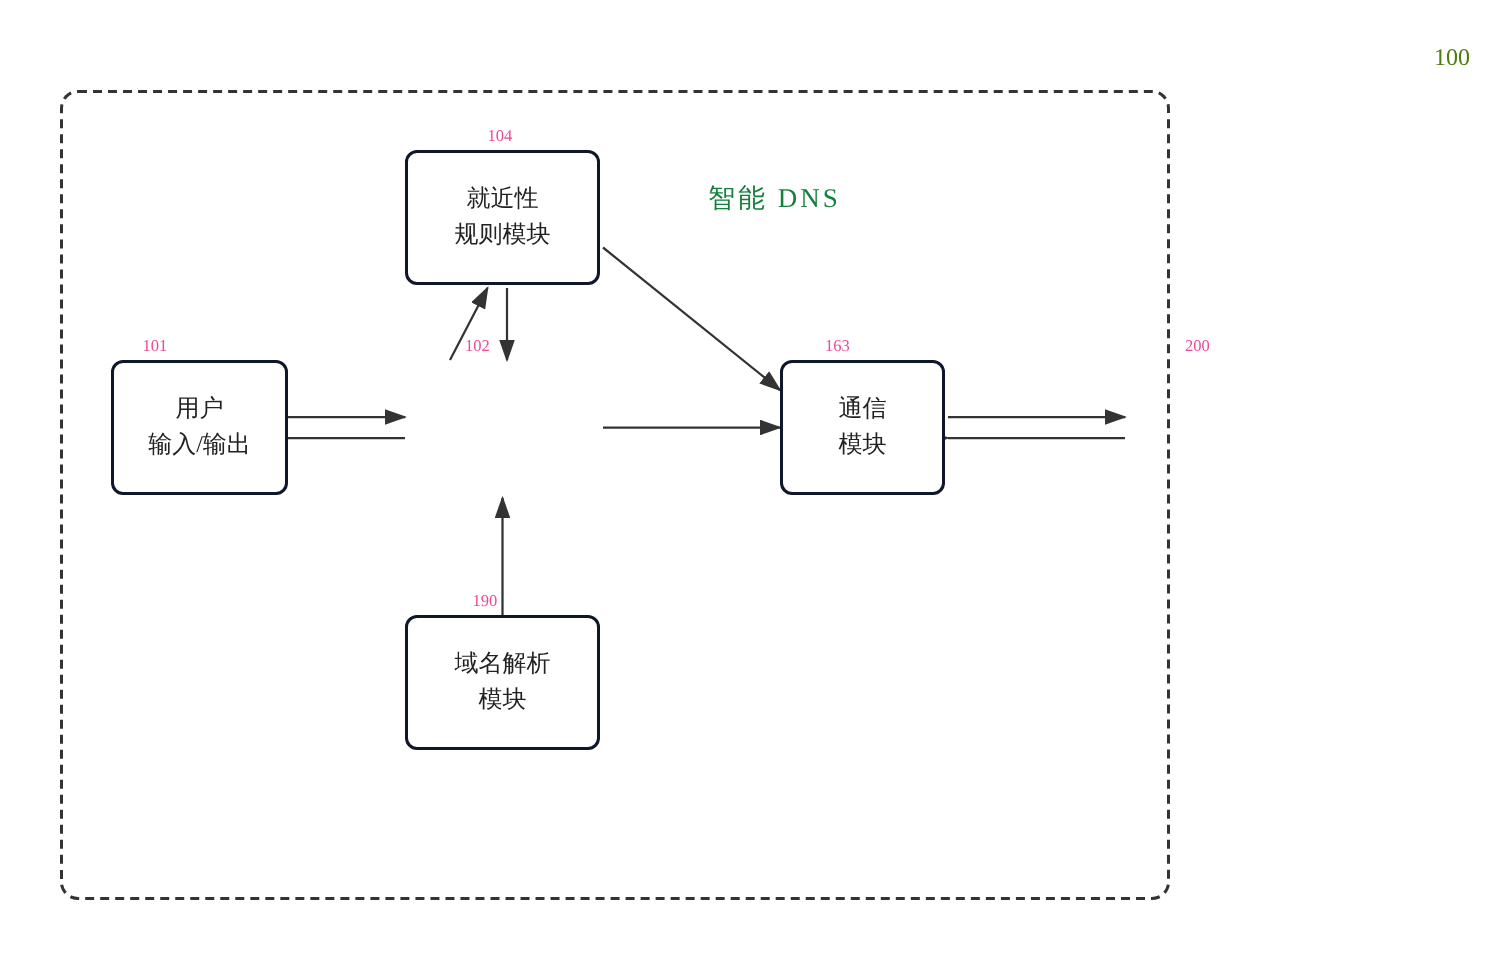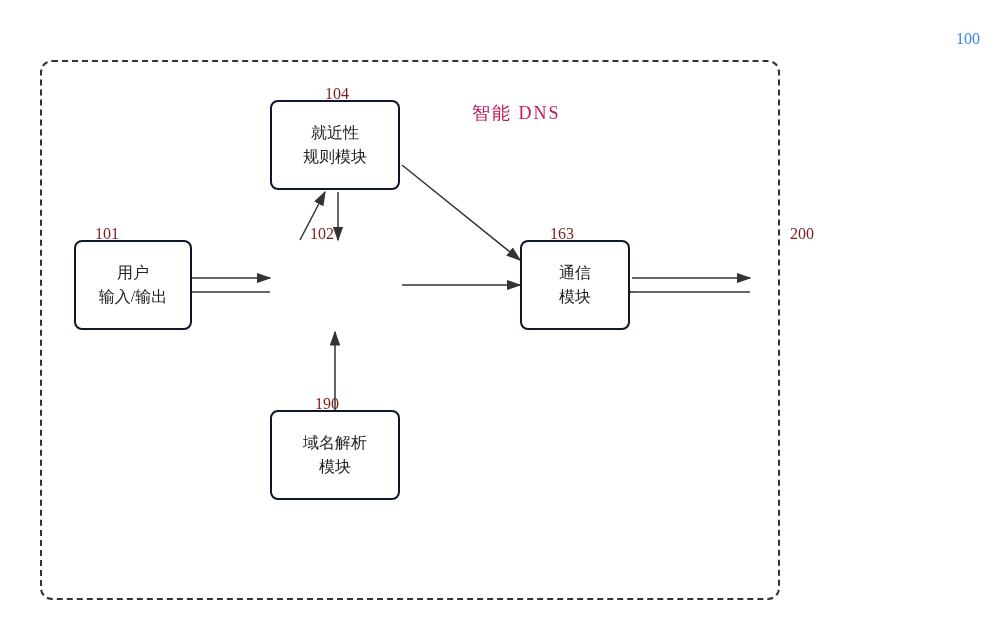--- a/index.html
+++ b/index.html
@@ -27,50 +27,50 @@
       height: 540px;
       border: 2px dashed #333;
       border-radius: 12px;
     }
     
     .label-100 {
       position: absolute;
       top: 10px;
       right: -10px;
       font-size: 16px;
-      color: #3b82f6;
+      color: #4d7c0f;
     }
     
     .label-intelligent-dns {
       position: absolute;
-      top: 39px;
+      top: 58px;
       left: 430px;
       font-size: 18px;
-      color: #be185d;
+      color: #15803d;
       letter-spacing: 2px;
     }
     
     .module-box {
       position: absolute;
       border: 2px solid #0f172a;
       border-radius: 8px;
       background: #fff;
       display: flex;
       align-items: center;
       justify-content: center;
       text-align: center;
       font-size: 16px;
       line-height: 1.5;
       color: #222;
     }
     
     .box-label {
       position: absolute;
-      font-size: 16px;
-      color: #7f1d1d;
+      font-size: 11px;
+      color: #ec4899;
     }
     
     .arrows-svg {
       position: absolute;
       top: 0;
       left: 0;
       width: 100%;
       height: 100%;
       pointer-events: none;
     }

